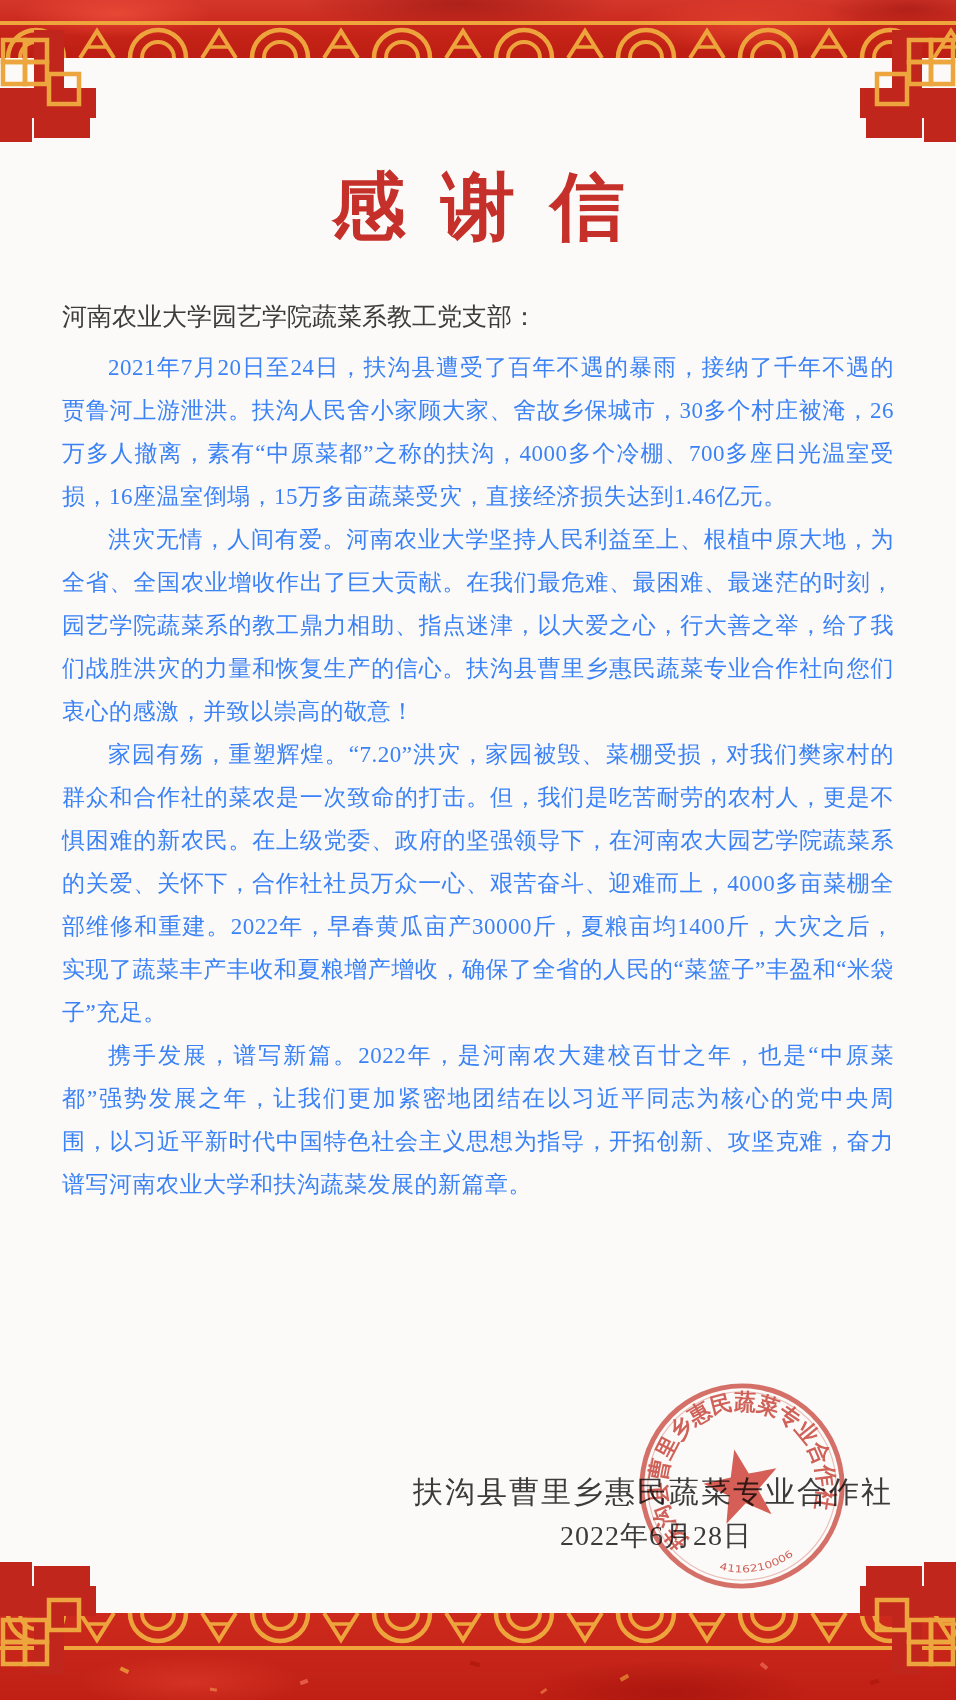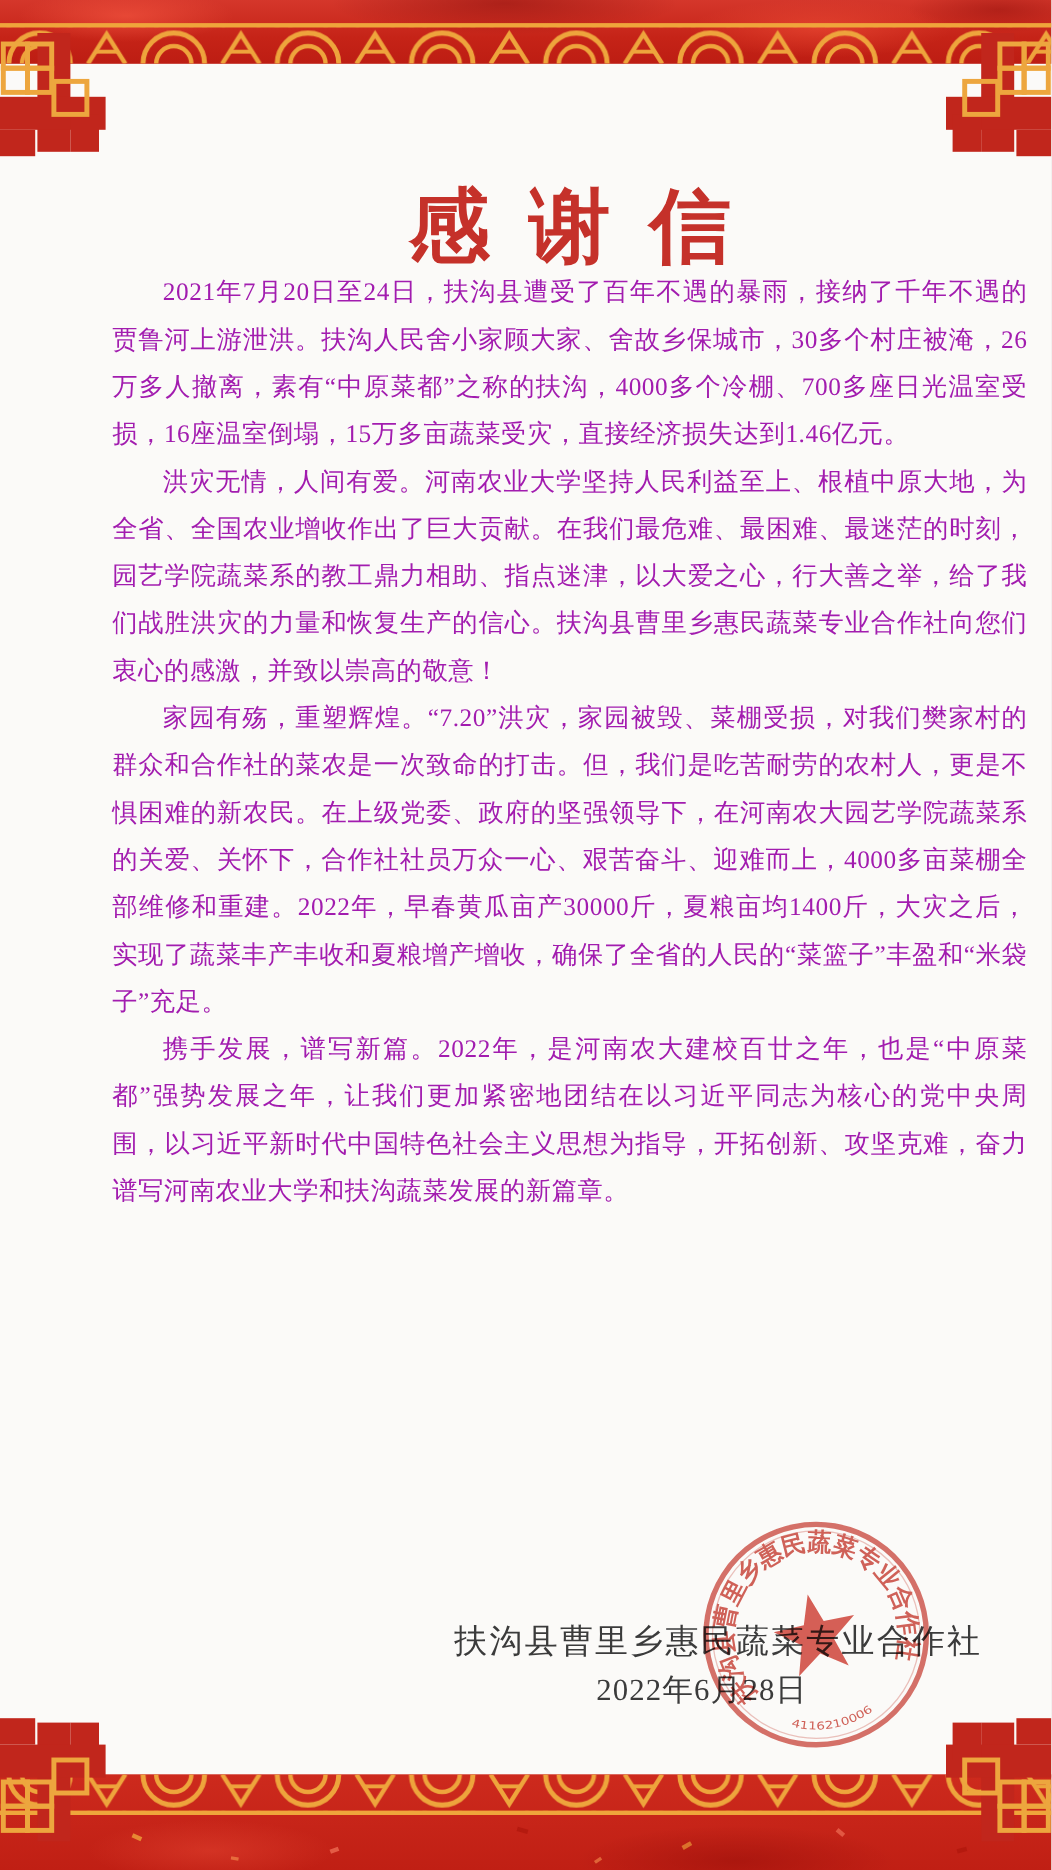--- a/index.html
+++ b/index.html
@@ -30,39 +30,39 @@
   .arcs-top{position:absolute;left:0;top:25px;width:956px;height:33px;}
   .arcs-bottom{position:absolute;left:0;top:1613px;width:956px;height:33px;transform:scaleY(-1);}
   .confetti{position:absolute;left:0;top:1650px;width:956px;height:50px;}
   
   .corner{position:absolute;width:130px;height:180px;}
   .corner.tl{left:0;top:16px;}
   .corner.tr{right:0;top:16px;transform:scaleX(-1);}
   .corner.bl{left:0;top:1508px;transform:scaleY(-1);}
   .corner.br{right:0;top:1508px;transform:scale(-1,-1);}
   
-  .letter{position:absolute;left:62px;top:170px;width:832px;margin-left:40px;}
+  .letter{position:absolute;left:62px;top:170px;width:832px;}
   .title{
     margin:0;text-align:center;color:#c5312a;
     font-size:74px;font-weight:bold;line-height:1.0;
     letter-spacing:0.48em;text-indent:0.48em;
   }
   .salutation{
     margin:56px 0 12px 0;font-size:25px;color:#3c3c3c;line-height:34px;
   }
   .para{
-    margin:0;font-size:23px;color:#a21caf;line-height:43px;
+    margin:0;font-size:23px;color:#3b82f6;line-height:43px;
     text-align:justify;text-indent:2em;letter-spacing:0.5px;
   }
   .signature{
     position:absolute;top:1472px;right:63px;
     font-size:30px;color:#3b3b3b;letter-spacing:2px;font-weight:500;
   }
   .sig-date{
-    position:absolute;top:1517px;right:222px;
+    position:absolute;top:1517px;right:204px;
     font-size:28px;color:#3b3b3b;letter-spacing:1px;
   }
   
   .seal{
     position:absolute;left:634px;top:1378px;width:216px;height:216px;
     mix-blend-mode:multiply;opacity:.87;pointer-events:none;
   }
 </style>
 </head>
 <body>
@@ -149,20 +149,21 @@
       <rect x="3" y="24" width="22" height="22"></rect>
       <rect x="3" y="46" width="22" height="22"></rect>
       <rect x="25" y="24" width="22" height="22"></rect>
       <rect x="25" y="46" width="22" height="22"></rect>
       <rect x="49" y="58" width="30" height="30"></rect>
     </g>
   </svg>
 
   <div class="letter">
     <h1 class="title">感谢信</h1>
+    <p class="salutation">河南农业大学园艺学院蔬菜系教工党支部：</p>
     <p class="para">2021年7月20日至24日，扶沟县遭受了百年不遇的暴雨，接纳了千年不遇的贾鲁河上游泄洪。扶沟人民舍小家顾大家、舍故乡保城市，30多个村庄被淹，26万多人撤离，素有“中原菜都”之称的扶沟，4000多个冷棚、700多座日光温室受损，16座温室倒塌，15万多亩蔬菜受灾，直接经济损失达到1.46亿元。</p>
     <p class="para">洪灾无情，人间有爱。河南农业大学坚持人民利益至上、根植中原大地，为全省、全国农业增收作出了巨大贡献。在我们最危难、最困难、最迷茫的时刻，园艺学院蔬菜系的教工鼎力相助、指点迷津，以大爱之心，行大善之举，给了我们战胜洪灾的力量和恢复生产的信心。扶沟县曹里乡惠民蔬菜专业合作社向您们衷心的感激，并致以崇高的敬意！</p>
     <p class="para">家园有殇，重塑辉煌。“7.20”洪灾，家园被毁、菜棚受损，对我们樊家村的群众和合作社的菜农是一次致命的打击。但，我们是吃苦耐劳的农村人，更是不惧困难的新农民。在上级党委、政府的坚强领导下，在河南农大园艺学院蔬菜系的关爱、关怀下，合作社社员万众一心、艰苦奋斗、迎难而上，4000多亩菜棚全部维修和重建。2022年，早春黄瓜亩产30000斤，夏粮亩均1400斤，大灾之后，实现了蔬菜丰产丰收和夏粮增产增收，确保了全省的人民的“菜篮子”丰盈和“米袋子”充足。</p>
     <p class="para">携手发展，谱写新篇。2022年，是河南农大建校百廿之年，也是“中原菜都”强势发展之年，让我们更加紧密地团结在以习近平同志为核心的党中央周围，以习近平新时代中国特色社会主义思想为指导，开拓创新、攻坚克难，奋力谱写河南农业大学和扶沟蔬菜发展的新篇章。</p>
   </div>
 
   <div class="signature">扶沟县曹里乡惠民蔬菜专业合作社</div>
   <div class="sig-date">2022年6月28日</div>
 
   <svg class="seal" viewBox="0 0 220 220" aria-hidden="true">

